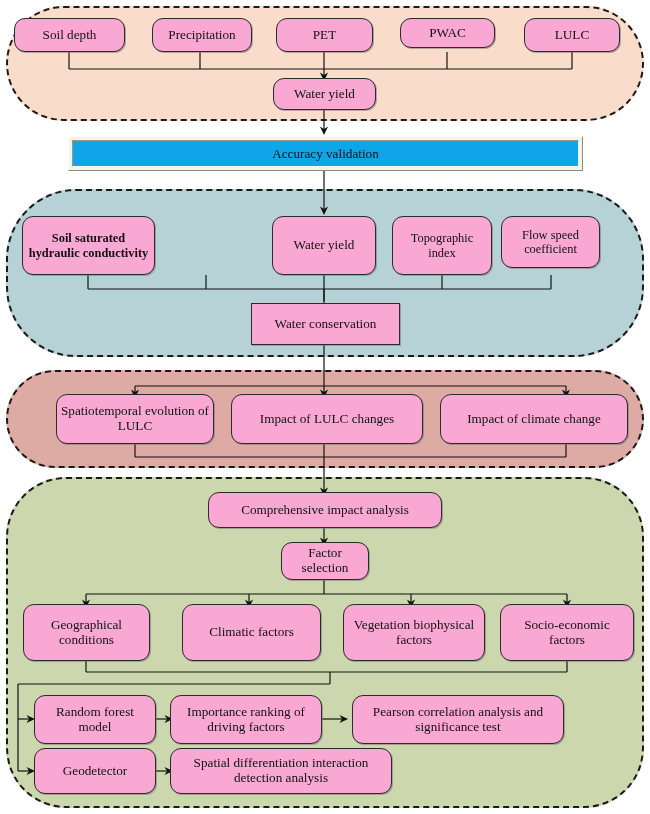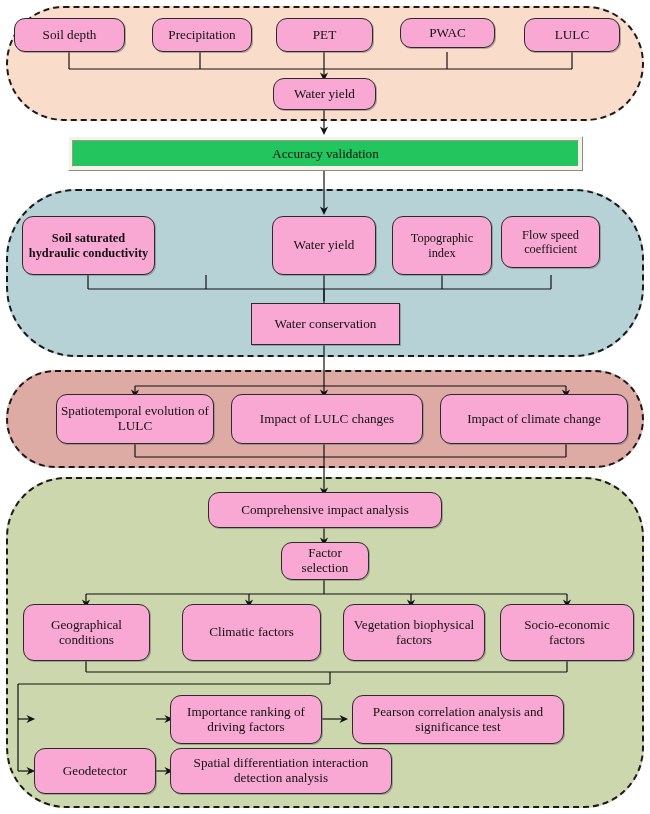--- a/index.html
+++ b/index.html
@@ -63,21 +63,21 @@
     border-top: 1px solid #ffffff;
     border-left: 1px solid #ffffff;
     border-right: 1px solid #8d8d7e;
     border-bottom: 1px solid #8d8d7e;
     padding: 3px;
   }
   .bevel-inner {
     width: 100%;
     height: 100%;
     box-sizing: border-box;
-    background: #22c55e;
+    background: #0ea5e9;
     border-top: 1px solid #9a9a8a;
     border-left: 1px solid #9a9a8a;
     border-right: 1px solid #ffffff;
     border-bottom: 1px solid #ffffff;
     display: flex;
     align-items: center;
     justify-content: center;
     font-size: 13.2px;
     color: #111111;
   }
@@ -226,20 +226,23 @@
   <div class="node fs13" style="left:182px; top:604px; width:139px; height:57px;">
     <span>Climatic factors</span>
   </div>
   <div class="node fs13" style="left:343px; top:604px; width:142px; height:57px;">
     <span>Vegetation biophysical factors</span>
   </div>
   <div class="node fs13" style="left:500px; top:604px; width:134px; height:57px;">
     <span>Socio-economic factors</span>
   </div>
 
+  <div class="node fs13" style="left:34px; top:695px; width:122px; height:49px;">
+    <span>Random forest model</span>
+  </div>
   <div class="node fs13" style="left:170px; top:695px; width:152px; height:49px;">
     <span>Importance ranking of driving factors</span>
   </div>
   <div class="node fs13" style="left:352px; top:695px; width:212px; height:49px;">
     <span>Pearson correlation analysis and significance test</span>
   </div>
 
   <div class="node fs13" style="left:34px; top:748px; width:122px; height:46px;">
     <span>Geodetector</span>
   </div>

